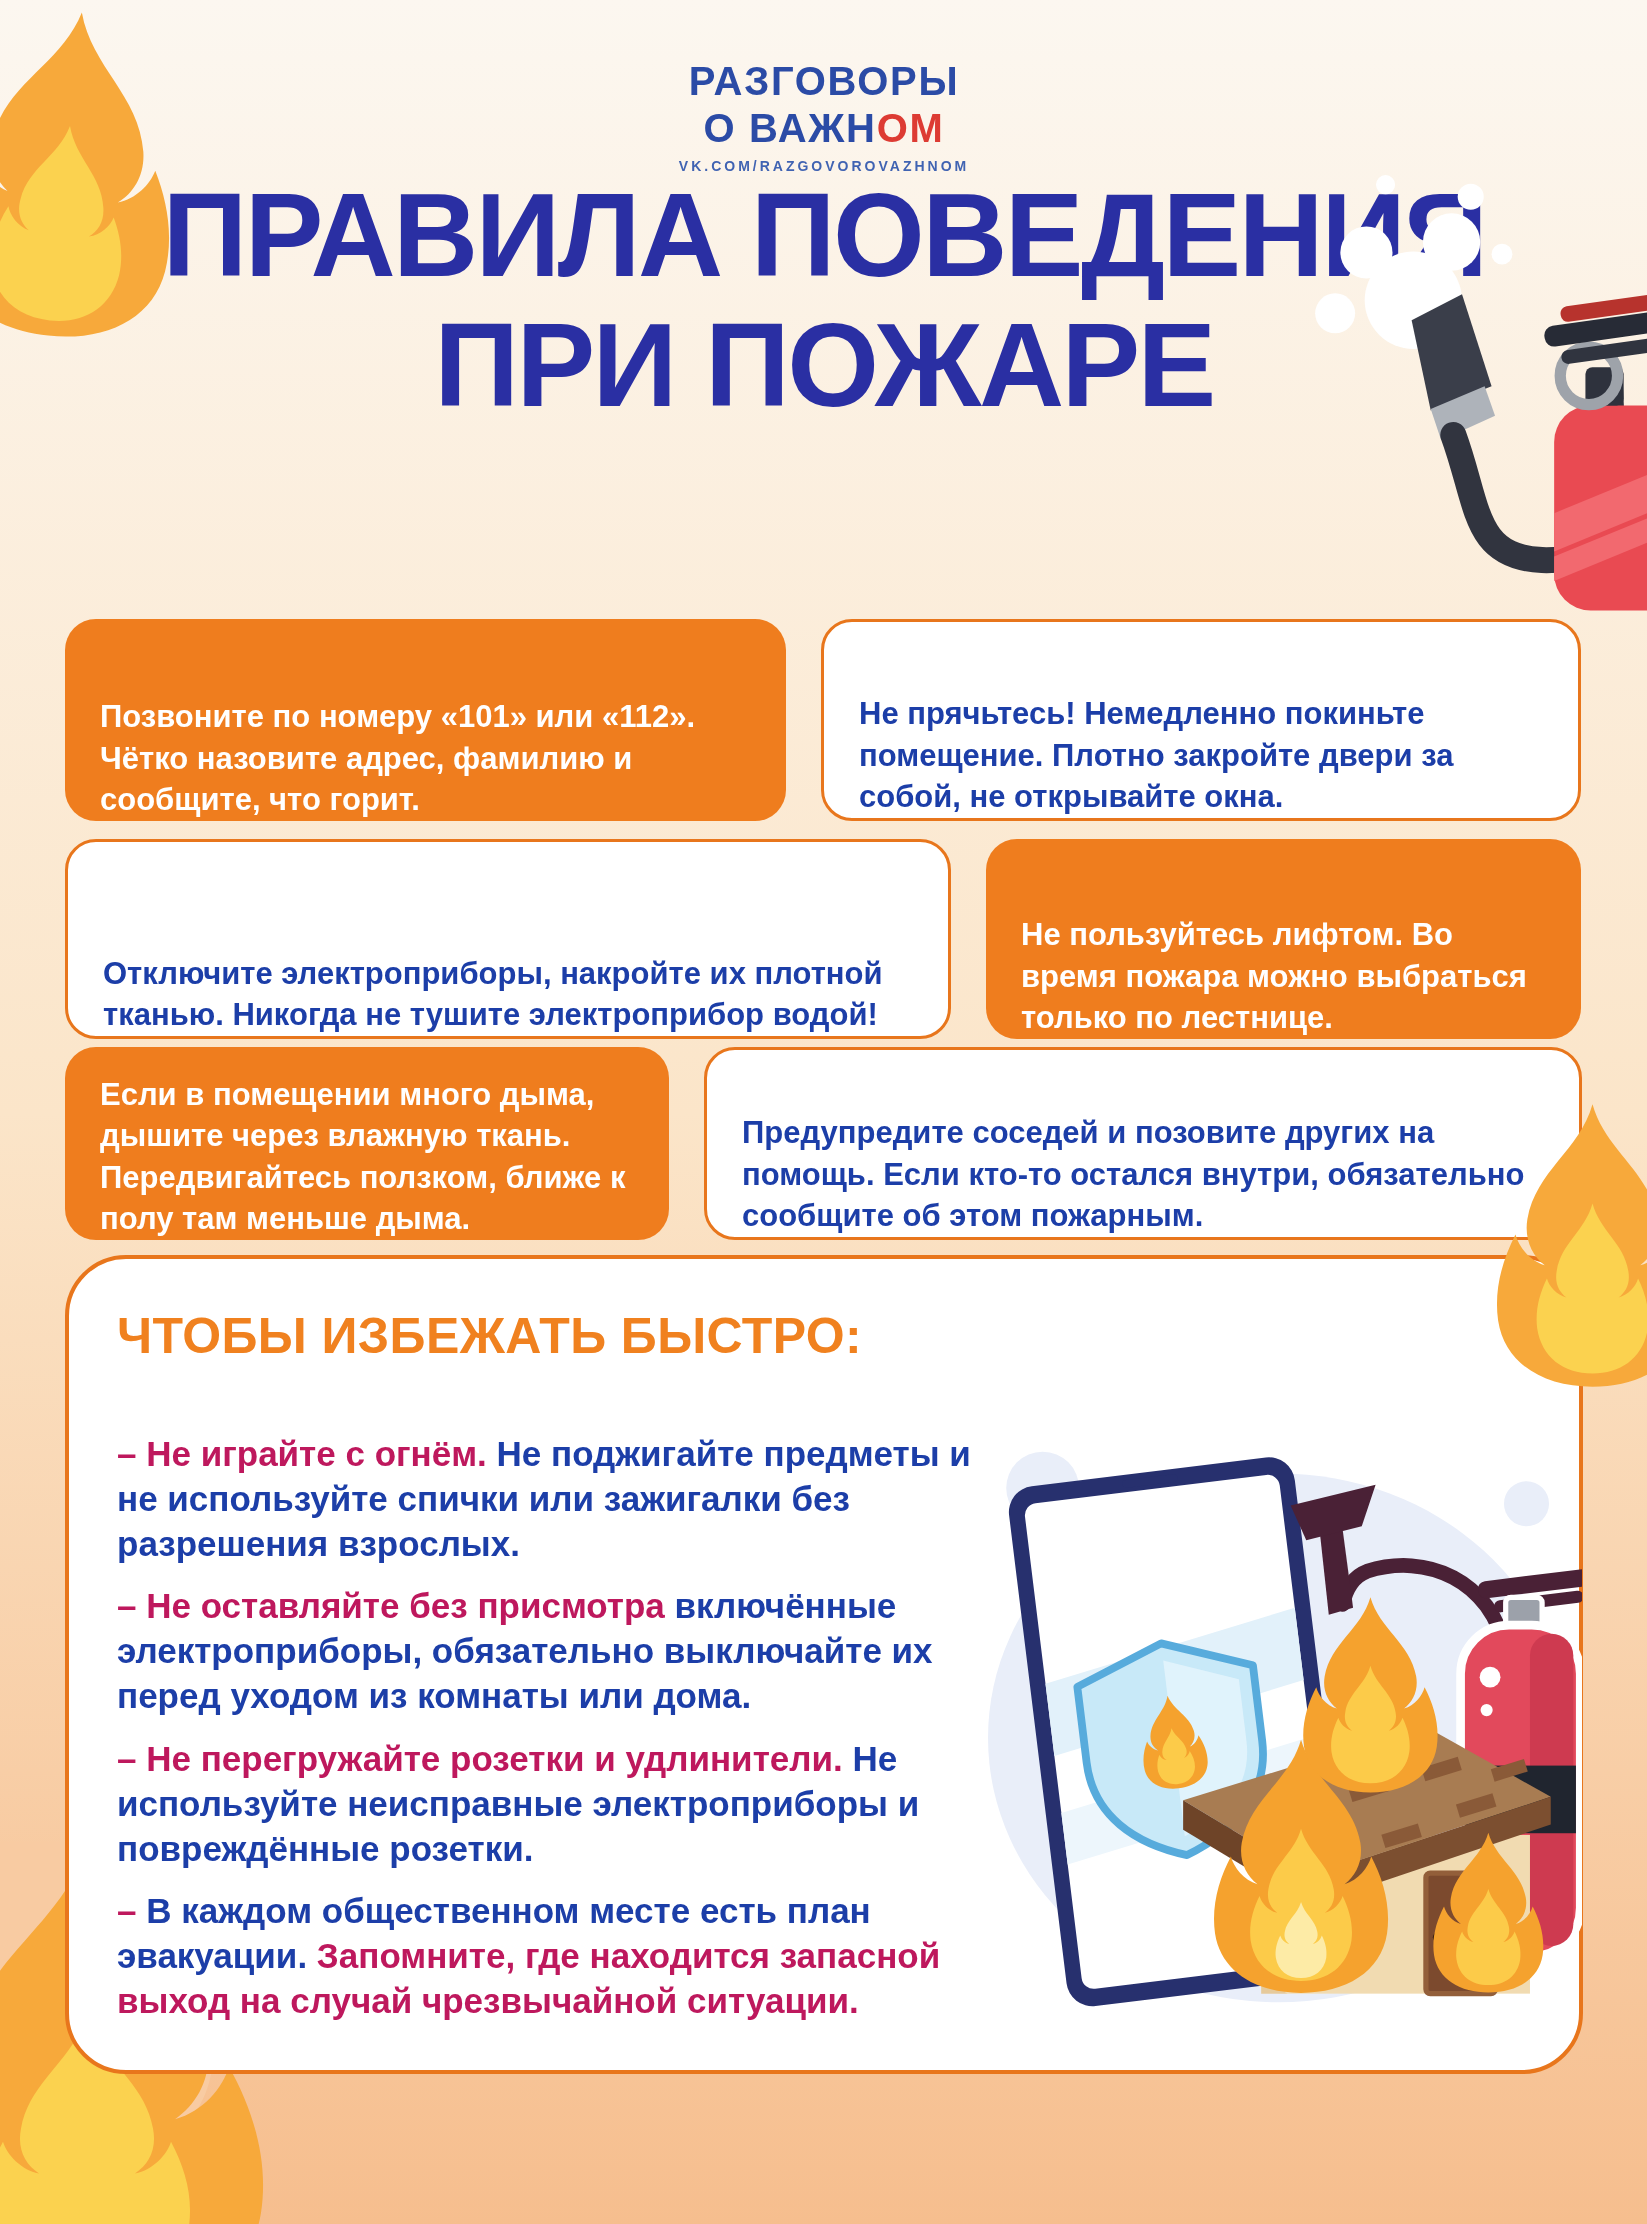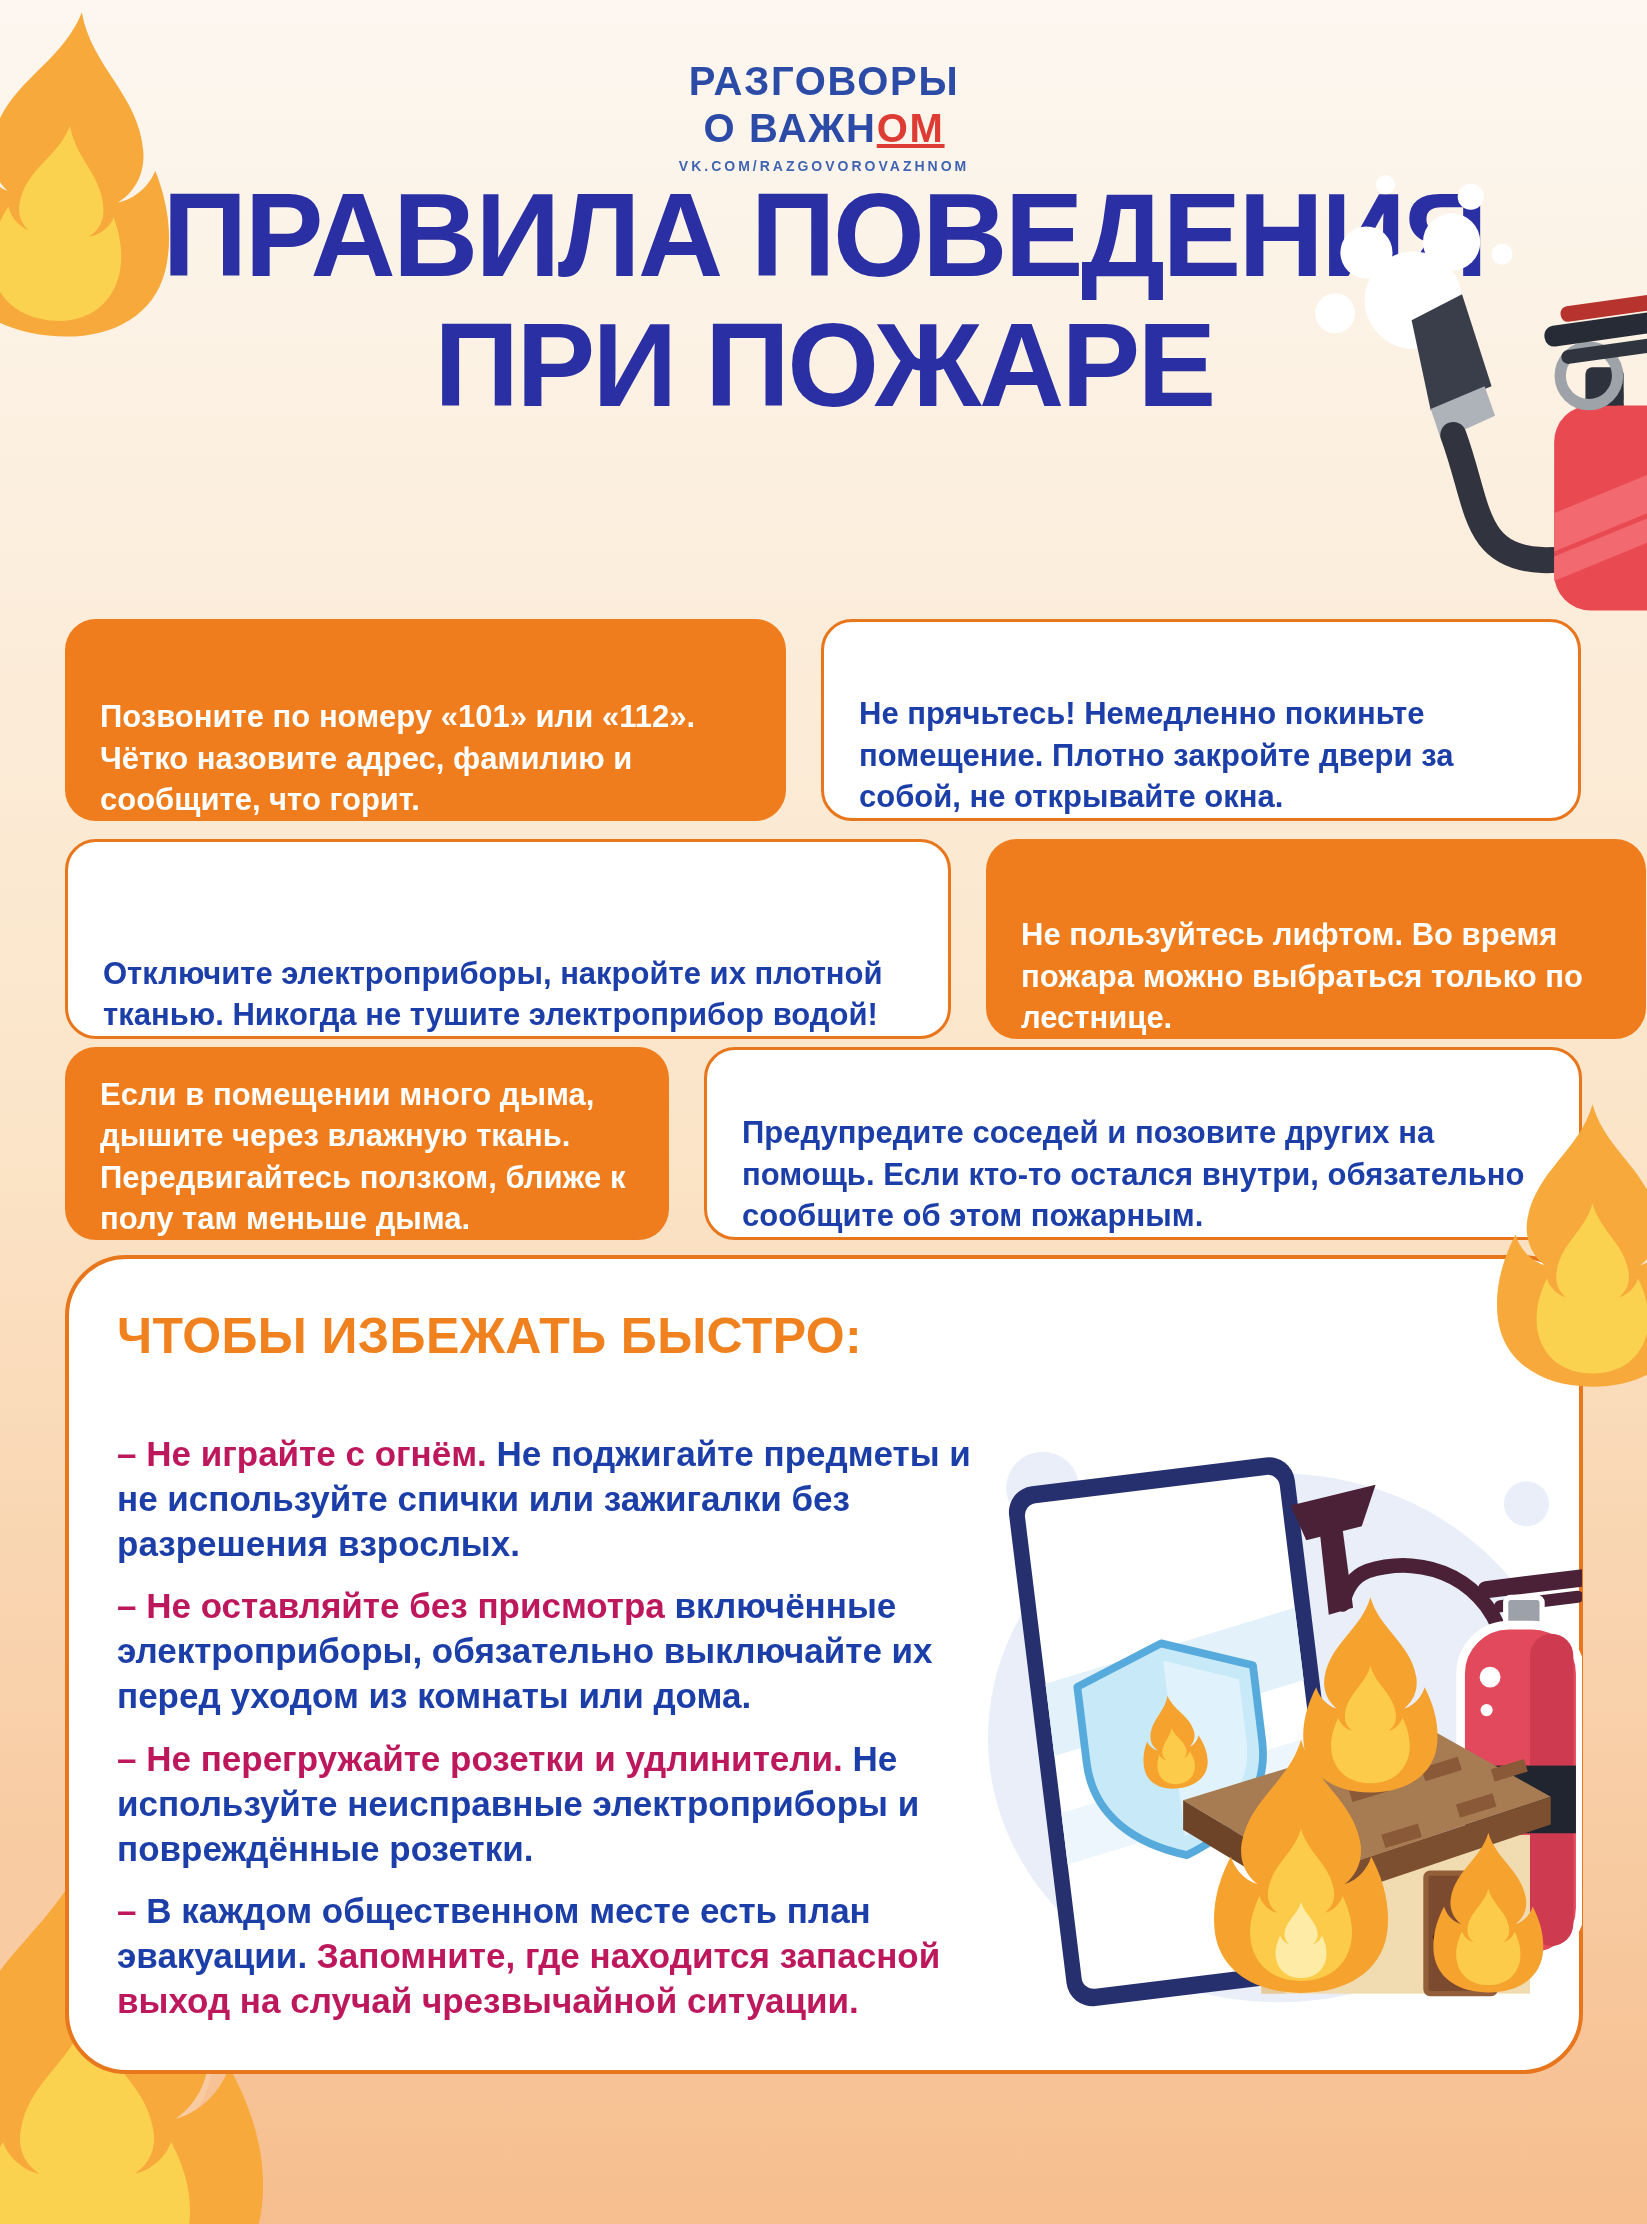--- a/index.html
+++ b/index.html
@@ -6,39 +6,39 @@
   .poster{
     position:relative; width:1648px; height:2225px; overflow:hidden;
     font-family:"Liberation Sans", sans-serif;
     background:linear-gradient(180deg,#FCF7F0 0%,#FBE5C9 50%,#F6BE8E 100%);
   }
   .abs{position:absolute;}
   
   .logo{left:0;right:0;top:59px;text-align:center;z-index:2;}
   .logo-line1{font-size:40px;font-weight:800;letter-spacing:1.7px;color:#2B4BA6;}
   .logo-line2{font-size:40px;font-weight:800;letter-spacing:1.7px;color:#2B4BA6;margin-top:1.7px;}
-  .logo-red{color:#DD3B33;text-decoration:underline;}
+  .logo-red{color:#DD3B33;}
   .logo-url{font-size:14px;font-weight:bold;letter-spacing:3px;color:#4063B2;margin-top:7px;}
   
   .title{left:0;width:100%;top:170px;text-align:center;z-index:2;
     font-size:118px;line-height:130px;font-weight:800;letter-spacing:-2.6px;color:#2A2FA3;margin:0;}
   
   .banner{left:98px;top:459px;width:1419px;height:99px;background:#F1491F;border-radius:22.6px;
     color:#FFFFFF;font-size:45px;font-weight:800;display:flex;align-items:center;justify-content:center;
     z-index:4;white-space:nowrap;}
   
   .tip{border-radius:31px;display:flex;align-items:flex-end;font-weight:bold;font-size:31px;
     line-height:1.34;padding:0 35px;z-index:3;box-sizing:border-box;}
   .tip p{margin:0;}
   .tip.orange{background:#EF7D1E;color:#FFFFFF;}
   .tip.white{background:#FFFFFF;border:3.5px solid #E8761C;color:#1C3EA8;}
   .tip1{left:65px;top:619px;width:721px;height:202px;}
   .tip2{left:821px;top:619px;width:760px;height:202px;}
   .tip3{left:65px;top:839px;width:886px;height:200px;}
-  .tip4{left:986px;top:839px;width:660px;height:200px;}
+  .tip4{left:986px;top:839px;width:595px;height:200px;}
   .tip5{left:65px;top:1047px;width:604px;height:193px;}
   .tip6{left:704px;top:1047px;width:878px;height:193px;}
   
   .bigbox{left:65px;top:1255px;width:1518px;height:819px;background:#FFFFFF;
     border:4.3px solid #E8761C;border-radius:61px;z-index:2;box-sizing:border-box;}
   .prevention-heading{position:absolute;left:48px;top:48px;margin:0;
     font-size:50px;font-weight:800;color:#F0811F;letter-spacing:0.4px;}
   .bullets{position:absolute;left:48px;top:172px;width:895px;}
   .bullets p{margin:0 0 17.4px 0;font-size:35px;font-weight:bold;line-height:45px;}
   .seg-accent{color:#be185d;margin-top:16px;}

